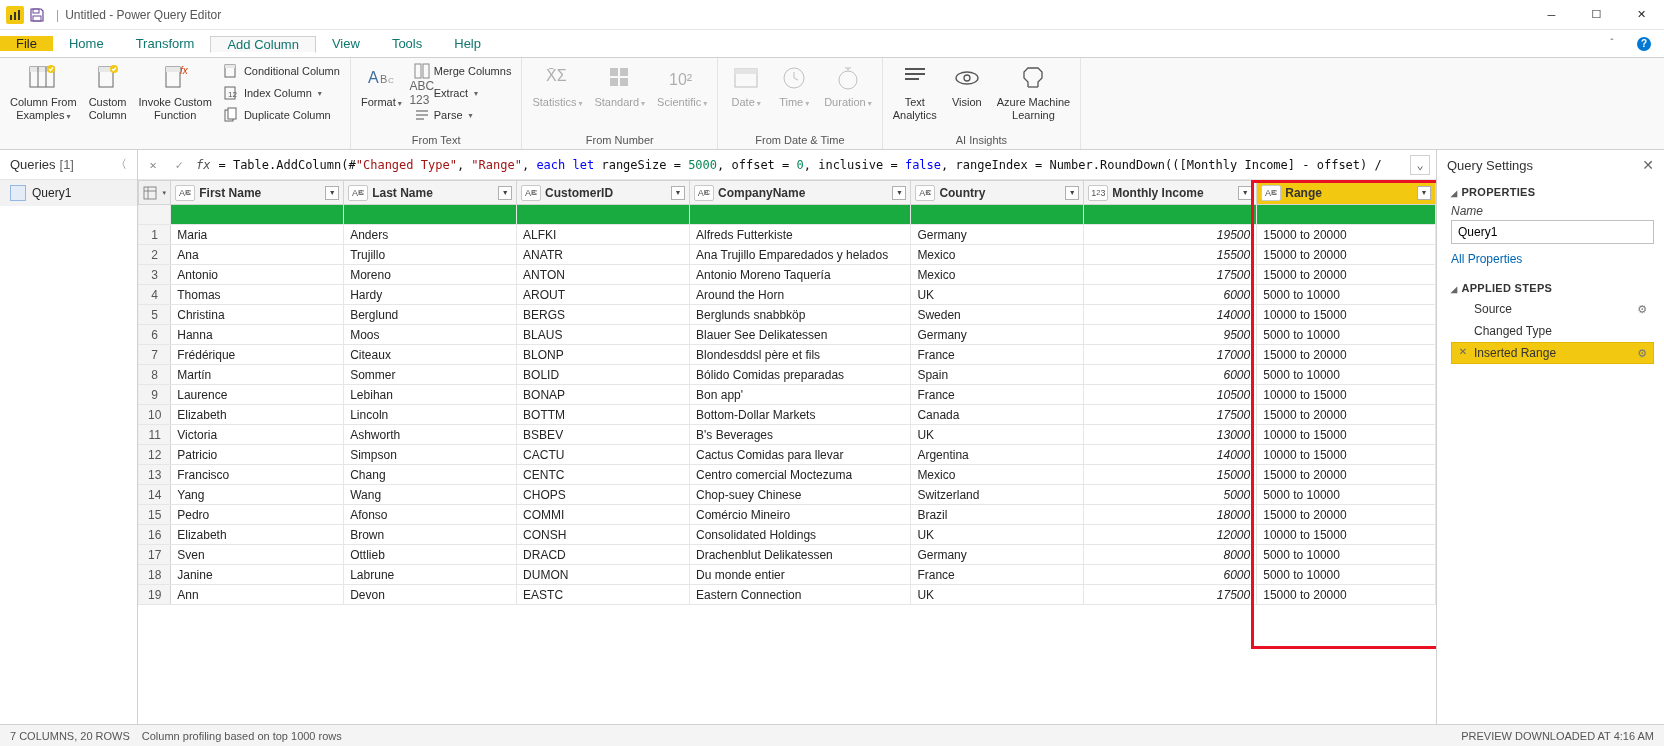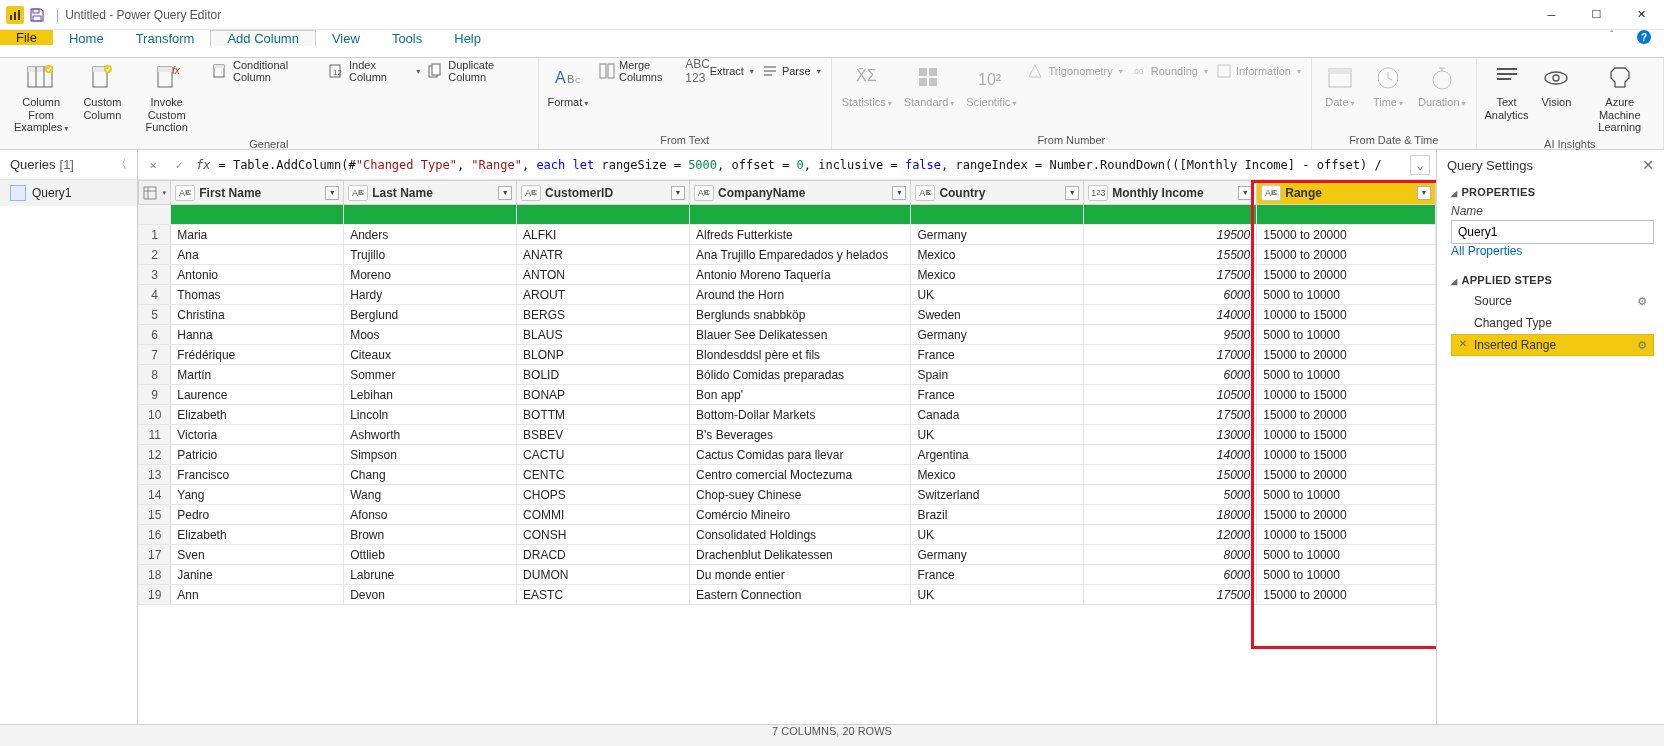--- a/index.html
+++ b/index.html
@@ -8,39 +8,39 @@
   
   .titlebar { display: flex; align-items: center; height: 30px; background: #fff; border-bottom: 1px solid #e5e5e5; padding-left: 6px; }
   .titlebar .app-icon { width: 18px; height: 18px; background: #f2c811; display: flex; align-items: center; justify-content: center; border-radius: 2px; font-size: 10px; color: #000; font-weight: bold; margin-right: 4px; }
   .titlebar .save-icon { width: 18px; height: 18px; margin-right: 4px; display: flex; align-items: center; justify-content: center; color: #605e5c; }
   .titlebar .sep { color: #a0a0a0; margin: 0 6px; }
   .titlebar .title { color: #555; }
   .titlebar .wincontrols { margin-left: auto; display: flex; }
   .titlebar .wincontrols div { width: 45px; height: 30px; display: flex; align-items: center; justify-content: center; font-size: 11px; }
 
   
-  .menutabs { display: flex; align-items: flex-start; height: 28px; border-bottom: 1px solid #d0d0d0; background: #fff; }
+  .menutabs { display: flex; align-items: center; height: 28px; border-bottom: 1px solid #d0d0d0; background: #fff; }
   .menutabs .tab { padding: 0 16px; display: flex; align-items: center; color: #0f766e; font-size: 13px; }
   .menutabs .tab.file { background: #F2C811; color: #222; font-weight: 400; }
   .menutabs .tab.active { background: #f8f8f8; border-top: 1px solid #d0d0d0; border-left: 1px solid #d0d0d0; border-right: 1px solid #d0d0d0; border-bottom: 1px solid #fff; margin-bottom: -1px; }
   .menutabs .spacer { flex: 1; }
   .menutabs .helpdot { width: 40px; display: flex; align-items: center; justify-content: center; }
   .helpdot .hc { width: 14px; height: 14px; border-radius: 50%; background: #0078d4; color: #fff; font-size: 10px; display: flex; align-items: center; justify-content: center; font-weight: bold; }
   .chev-up { font-size: 10px; color: #666; width: 24px; display: flex; align-items: center; justify-content: center;}
 
   
   .ribbon { display: flex; align-items: stretch; height: 92px; border-bottom: 1px solid #d0d0d0; background: #f9f9f9; }
   .rgroup { padding: 2px 6px 0 6px; border-right: 1px solid #e4e4e4; display: flex; flex-direction: column; }
   .rgroup .controls { flex: 1; display: flex; align-items: flex-start; gap: 4px; }
   .rgroup .label { text-align: center; font-size: 11px; color: #555; padding: 2px 0 3px 0; }
   .rbtn { display: flex; flex-direction: column; align-items: center; justify-content: flex-start; padding: 2px 4px; min-width: 44px; cursor: default; }
   .rbtn .ico { width: 32px; height: 32px; display: flex; align-items: center; justify-content: center; margin-bottom: 2px; }
   .rbtn .txt { font-size: 11px; text-align: center; line-height: 1.15; color: #333; }
   .rgroup.disabled .rbtn, .rgroup.disabled .rstack, .rbtn.disabled { opacity: 0.45; }
-  .rstack { display: flex; gap: 0; font-size: 11px; color: #333; }
+  .rstack { display: flex; flex-direction: column; gap: 0; font-size: 11px; color: #333; }
   .rstack .row { display: flex; align-items: center; gap: 4px; height: 22px; padding: 0 4px; }
   .rstack .row .sico { width: 16px; height: 16px; display: flex; align-items: center; justify-content: center; color: #444; }
   .drop-caret::after { content: "▾"; font-size: 8px; margin-left: 2px; color: #666; }
 
   
   .main { display: flex; height: calc(100vh - 30px - 28px - 92px - 22px); }
   .queries { width: 138px; border-right: 1px solid #d0d0d0; background: #fff; display: flex; flex-direction: column; }
   .queries .hdr { height: 30px; display: flex; align-items: center; padding: 0 10px; font-size: 13px; color: #333; border-bottom: 1px solid #e5e5e5; }
   .queries .hdr .count { color: #666; margin-left: 4px; }
   .queries .hdr .collapse { margin-left: auto; font-size: 12px; color: #666; cursor: default; }
@@ -76,28 +76,28 @@
   .red-highlight { position: absolute; border: 3px solid #e81123; pointer-events: none; }
 
   .settings { width: 228px; border-left: 1px solid #d0d0d0; background: #fff; display: flex; flex-direction: column; }
   .settings .hdr { height: 30px; display: flex; align-items: center; padding: 0 10px; font-size: 13px; color: #333; }
   .settings .hdr .close { margin-left: auto; color: #666; font-size: 14px; }
   .settings .sect { padding: 6px 10px 0 14px; }
   .settings .sect .title { font-size: 11px; font-weight: 700; color: #333; letter-spacing: 0.3px; }
   .settings .sect .title::before { content: "◢"; font-size: 8px; color: #666; margin-right: 4px; display: inline-block; transform: rotate(0deg);}
   .settings .lab { font-size: 12px; color: #444; margin-top: 6px; font-style: italic; }
   .settings input[type=text] { width: 100%; height: 24px; border: 1px solid #c0c0c0; padding: 0 6px; margin-top: 2px; font-size: 12px; }
-  .settings .link { color: #0066b4; display: block; font-size: 12px; }
+  .settings .link { color: #0066b4; margin-top: 8px; display: block; font-size: 12px; }
   .settings .steps { margin-top: 4px; }
   .settings .step { height: 22px; display: flex; align-items: center; padding: 0 6px 0 22px; font-size: 12px; color: #333; position: relative; border: 1px solid transparent;}
   .settings .step .gear { margin-left: auto; color: #777; font-size: 11px; }
   .settings .step.sel { background: #f2c811; border: 1px solid #e0b800;}
   .settings .step .stepico { position: absolute; left: 4px; top: 3px; width: 14px; height: 14px; font-size: 10px; color: #666; text-align: center;}
 
-  .statusbar { height: 22px; background: #f4f4f4; border-top: 1px solid #d0d0d0; display: flex; align-items: center; padding: 0 10px; font-size: 11px; color: #555; gap: 12px; flex-direction: column; }
+  .statusbar { height: 22px; background: #f4f4f4; border-top: 1px solid #d0d0d0; display: flex; align-items: center; padding: 0 10px; font-size: 11px; color: #555; gap: 12px; }
   .statusbar .right { margin-left: auto; }
 
   svg { display: block; }
   .red-arrow { position: absolute; pointer-events: none; }
 </style>
 </head>
 <body>
 
 <div class="titlebar">
   <div class="app-icon">
@@ -201,21 +201,20 @@
             <span class="sico">
               <svg width="16" height="16">
                 <rect x="1" y="3" width="8" height="11" fill="none" stroke="#666"></rect>
                 <rect x="4" y="1" width="8" height="11" fill="#fff" stroke="#666"></rect>
               </svg>
             </span>
             <span>Duplicate Column</span>
           </div>
       </div>
     </div>
-    <div class="label">General</div>
   </div>
 
   <div class="rgroup">
     <div class="controls">
       <div class="rbtn">
         <div class="ico">
             <svg width="30" height="30" viewBox="0 0 30 30">
               <text x="2" y="20" font-size="16" fill="#3b6fa0">A</text>
               <text x="14" y="20" font-size="11" fill="#777">B</text>
               <text x="22" y="20" font-size="8" fill="#999">C</text>
@@ -272,46 +271,20 @@
           <div class="txt drop-caret">Standard</div>
         </div>
       <div class="rbtn">
           <div class="ico">
             <svg width="30" height="30">
               <text x="2" y="22" font-size="16" fill="#555">10²</text>
             </svg>
           </div>
           <div class="txt drop-caret">Scientific</div>
         </div>
-      <div class="rstack">
-        <div class="row drop-caret">
-            <span class="sico">
-              <svg width="16" height="16">
-                <path d="M1 14L7 2L13 14z" fill="none" stroke="#888"></path>
-              </svg>
-            </span>
-            <span>Trigonometry</span>
-          </div>
-        <div class="row drop-caret">
-            <span class="sico">
-              <svg width="16" height="16">
-                <text x="1" y="11" font-size="8" fill="#888">.00</text>
-              </svg>
-            </span>
-            <span>Rounding</span>
-          </div>
-        <div class="row drop-caret">
-            <span class="sico">
-              <svg width="16" height="16">
-                <rect x="2" y="2" width="12" height="12" fill="none" stroke="#888"></rect>
-              </svg>
-            </span>
-            <span>Information</span>
-          </div>
-      </div>
     </div>
     <div class="label">From Number</div>
   </div>
 
   <div class="rgroup disabled">
     <div class="controls">
       <div class="rbtn">
           <div class="ico">
             <svg width="30" height="30">
               <rect x="4" y="6" width="22" height="18" fill="none" stroke="#777"></rect>

